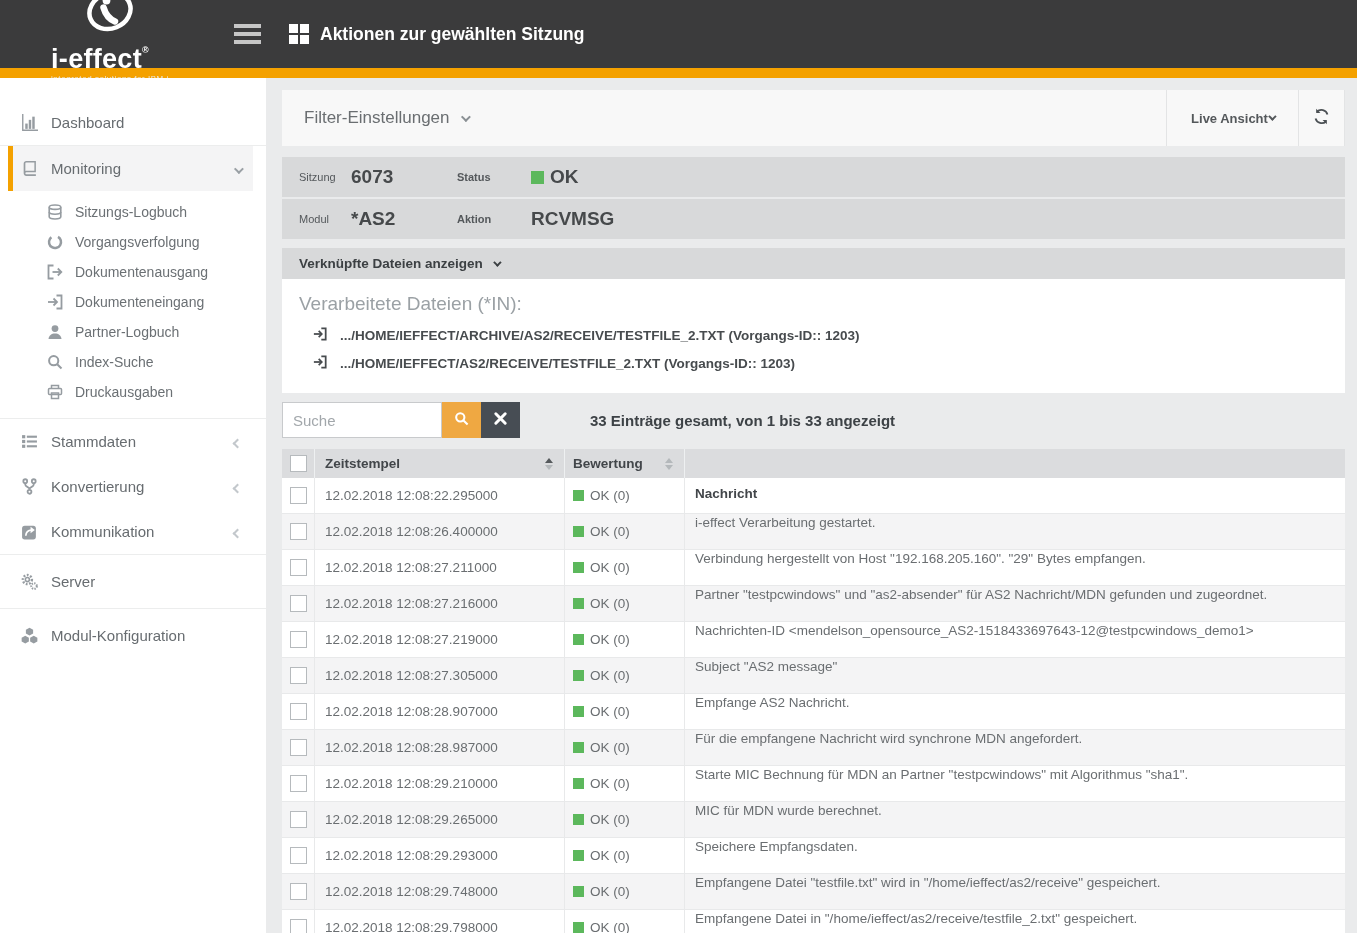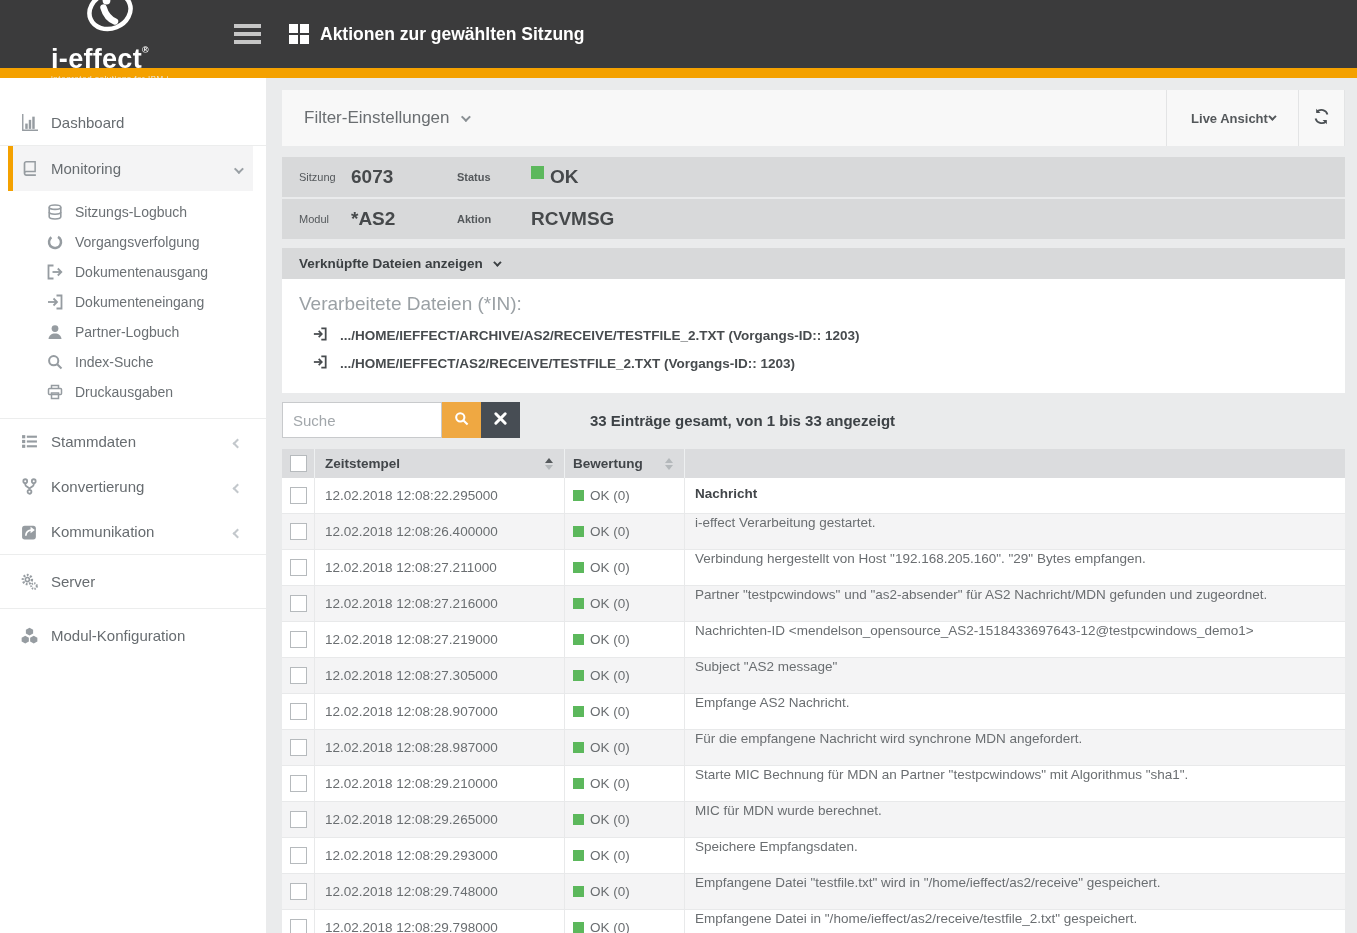--- a/index.html
+++ b/index.html
@@ -56,21 +56,21 @@
   .refresh-cell { width:46px; border-right:1px solid #e3e4e5; display:flex; align-items:center;
                   justify-content:center; color:#4b5054; cursor:pointer; }
   .refresh-cell svg { width:17px; height:17px; }
 
   .info-block { margin-top:11px; }
   .info-row { height:40px; background:#d8d9da; display:flex; align-items:center; padding-left:17px; }
   .info-row + .info-row { margin-top:2px; }
   .info-label { font-size:11px; font-weight:400; color:#54585b; width:52px; }
   .info-value { font-size:19px; font-weight:700; color:#46494b; width:106px; }
   .info-label2 { font-size:11px; font-weight:700; color:#54585b; width:50px; }
-  .info-value2 { font-size:19px; font-weight:700; color:#46494b; display:flex; align-items:flex-start;padding-left:24px; }
+  .info-value2 { font-size:19px; font-weight:700; color:#46494b; display:flex; align-items:center;padding-left:24px; }
   .sq { display:inline-block; background:#5cb85c; flex:none; }
   .sq-lg { width:13px; height:13px; margin-right:6px; }
   .sq-sm { width:11px; height:11px; margin-right:6px; }
 
   .linked-toggle { margin-top:9px; height:31px; background:#d8d9da; display:flex; align-items:center;
                    padding-left:17px; gap:10px; font-size:13.5px; font-weight:700; color:#3c4043; cursor:pointer; }
   .linked-toggle .chev { width:6px; height:6px; border-color:#3c4043; }
 
   .files-panel { background:#fff; padding:14px 17px 14px; }
   .files-title { font-size:19px; font-weight:400; color:#9ba1a5; }

